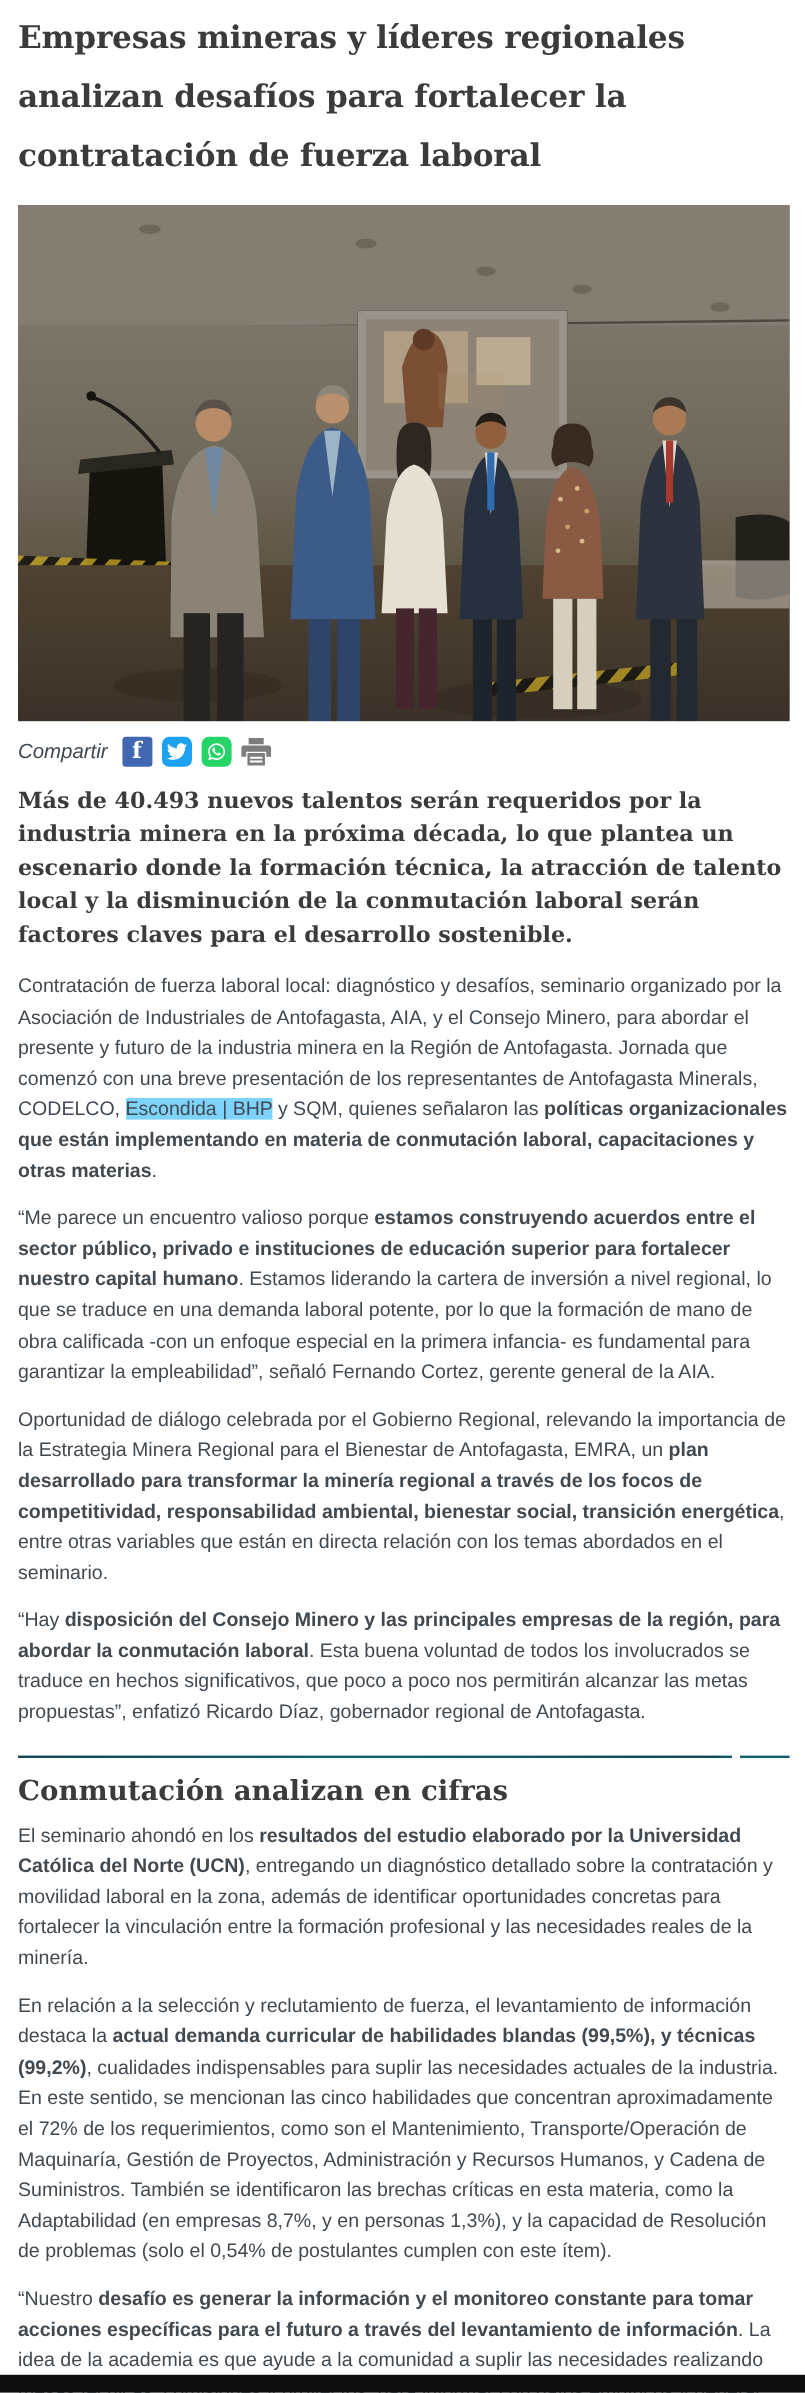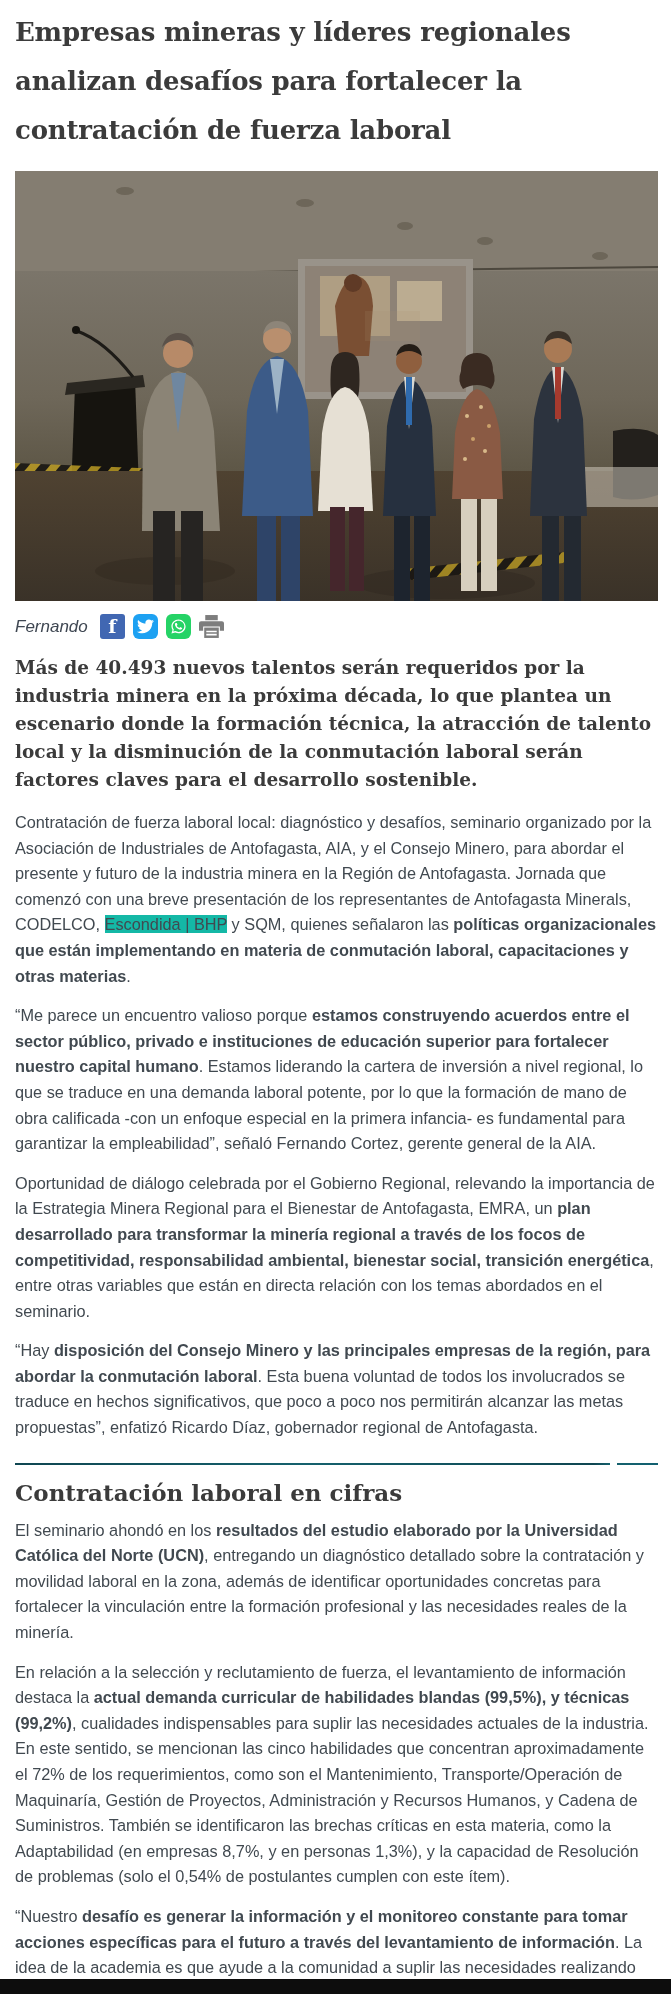--- a/index.html
+++ b/index.html
@@ -35,21 +35,21 @@
     font-family:"DejaVu Serif","Liberation Serif",serif;
     font-size:18.5px;line-height:28px;font-weight:700;color:#3b3b3b;
     margin:0 0 16px 0;
   }
 
   p.body{
     font-size:16.3px;line-height:25.6px;color:#414950;margin:0 0 14px 0;
   }
   p.body .b{font-weight:700;}
   p.body .i{}
-  p.body .hl{background:#14b8a6;}
+  p.body .hl{background:#7dd3fc;}
 
   .divider{
     height:2px;margin:22px 0 14px 0;width:643px;
     background:linear-gradient(to right,
       #0f4651 0%, #15616d 45%, #0f4651 90%, #15616d 92.5%,
       transparent 92.5%, transparent 93.6%,
       #15616d 93.6%, #116070 100%);
   }
   h2.section-heading{
     font-family:"DejaVu Serif","Liberation Serif",serif;
@@ -175,21 +175,21 @@
         <path d="M519 248 q8 -48 24 -52 q17 4 25 52 l4 97 l-57 0 Z" fill="#2c333e"></path>
         <path d="M537 196 l6 56 l6 -56 Z" fill="#d9d8d3"></path>
         <rect x="540" y="196" width="6" height="52" fill="#a63a2e"></rect>
         <rect x="527" y="345" width="17" height="85" fill="#232931"></rect>
         <rect x="549" y="345" width="17" height="85" fill="#232931"></rect>
       </g>
     </svg>
   </div>
 
   <div class="share-row">
-    <span class="share-label">Fernando</span>
+    <span class="share-label">Compartir</span>
 
     <span class="sicon fb">f</span>
 
     <span class="sicon tw">
       <svg width="17" height="15" viewBox="0 0 24 20">
         <path fill="#ffffff" d="M24 2.4c-.9.4-1.8.7-2.8.8 1-.6 1.8-1.6 2.2-2.7-1 .6-2 1-3.1 1.2C19.4.6 18.1 0 16.7 0c-2.7 0-4.9 2.2-4.9 4.9 0 .4 0 .8.1 1.1C7.8 5.8 4.1 3.9 1.7.9 1.2 1.7 1 2.5 1 3.4c0 1.7.9 3.2 2.2 4.1-.8 0-1.6-.2-2.2-.6v.1c0 2.4 1.7 4.4 3.9 4.8-.4.1-.8.2-1.3.2-.3 0-.6 0-.9-.1.6 2 2.4 3.4 4.6 3.4-1.7 1.3-3.8 2.1-6.1 2.1-.4 0-.8 0-1.2-.1 2.2 1.4 4.8 2.2 7.5 2.2 9.1 0 14-7.5 14-14v-.6c1-.7 1.8-1.6 2.5-2.5z"></path>
       </svg>
     </span>
 
     <span class="sicon wa">
@@ -210,21 +210,21 @@
 
   <div class="lead">Más de 40.493 nuevos talentos serán requeridos por la industria minera en la próxima década, lo que plantea un escenario donde la formación técnica, la atracción de talento local y la disminución de la conmutación laboral serán factores claves para el desarrollo sostenible.</div>
 
   <p class="body"><span>Contratación de fuerza laboral local: diagnóstico y desafíos, seminario organizado por la Asociación de Industriales de Antofagasta, AIA, y el Consejo Minero, para abordar el presente y futuro de la industria minera en la Región de Antofagasta. Jornada que comenzó con una breve presentación de los representantes de Antofagasta Minerals, CODELCO, </span><span class="hl">Escondida | BHP</span><span> y SQM, quienes señalaron las </span><span class="b">políticas organizacionales que están implementando en materia de conmutación laboral, capacitaciones y otras materias</span><span>.</span></p>
   <p class="body"><span class="i">“Me parece un encuentro valioso porque </span><span class="b i">estamos construyendo acuerdos entre el sector público, privado e instituciones de educación superior para fortalecer nuestro capital humano</span><span class="i">. Estamos liderando la cartera de inversión a nivel regional, lo que se traduce en una demanda laboral potente, por lo que la formación de mano de obra calificada -con un enfoque especial en la primera infancia- es fundamental para garantizar la empleabilidad”</span><span>, señaló Fernando Cortez, gerente general de la AIA.</span></p>
   <p class="body"><span>Oportunidad de diálogo celebrada por el Gobierno Regional, relevando la importancia de la Estrategia Minera Regional para el Bienestar de Antofagasta, EMRA, un </span><span class="b">plan desarrollado para transformar la minería regional a través de los focos de competitividad, responsabilidad ambiental, bienestar social, transición energética</span><span>, entre otras variables que están en directa relación con los temas abordados en el seminario.</span></p>
   <p class="body"><span class="i">“Hay </span><span class="b i">disposición del Consejo Minero y las principales empresas de la región, para abordar la conmutación laboral</span><span class="i">. Esta buena voluntad de todos los involucrados se traduce en hechos significativos, que poco a poco nos permitirán alcanzar las metas propuestas”</span><span>, enfatizó Ricardo Díaz, gobernador regional de Antofagasta.</span></p>
 
   <div class="divider"></div>
 
-  <h2 class="section-heading">Contratación laboral en cifras</h2>
+  <h2 class="section-heading">Conmutación analizan en cifras</h2>
 
   <p class="body"><span>El seminario ahondó en los </span><span class="b">resultados del estudio elaborado por la Universidad Católica del Norte (UCN)</span><span>, entregando un diagnóstico detallado sobre la contratación y movilidad laboral en la zona, además de identificar oportunidades concretas para fortalecer la vinculación entre la formación profesional y las necesidades reales de la minería.</span></p>
   <p class="body"><span>En relación a la selección y reclutamiento de fuerza, el levantamiento de información destaca la </span><span class="b">actual demanda curricular de habilidades blandas (99,5%), y técnicas (99,2%)</span><span>, cualidades indispensables para suplir las necesidades actuales de la industria. En este sentido, se mencionan las cinco habilidades que concentran aproximadamente el 72% de los requerimientos, como son el Mantenimiento, Transporte/Operación de Maquinaría, Gestión de Proyectos, Administración y Recursos Humanos, y Cadena de Suministros. También se identificaron las brechas críticas en esta materia, como la Adaptabilidad (en empresas 8,7%, y en personas 1,3%), y la capacidad de Resolución de problemas (solo el 0,54% de postulantes cumplen con este ítem).</span></p>
   <p class="body"><span class="i">“Nuestro </span><span class="b i">desafío es generar la información y el monitoreo constante para tomar acciones específicas para el futuro a través del levantamiento de información</span><span class="i">. La idea de la academia es que ayude a la comunidad a suplir las necesidades realizando mesas técnicas, comisiones y proyectos, para informar con datos empíricos y generar rutas sobre lo que deberíamos hacer al respecto”</span><span>, remarcó Camila Alvayay, académica de la Universidad Católica del Norte.</span></p>
 
 </div>
 
 <div class="bottom-bar"></div>
 
 </body></html>

